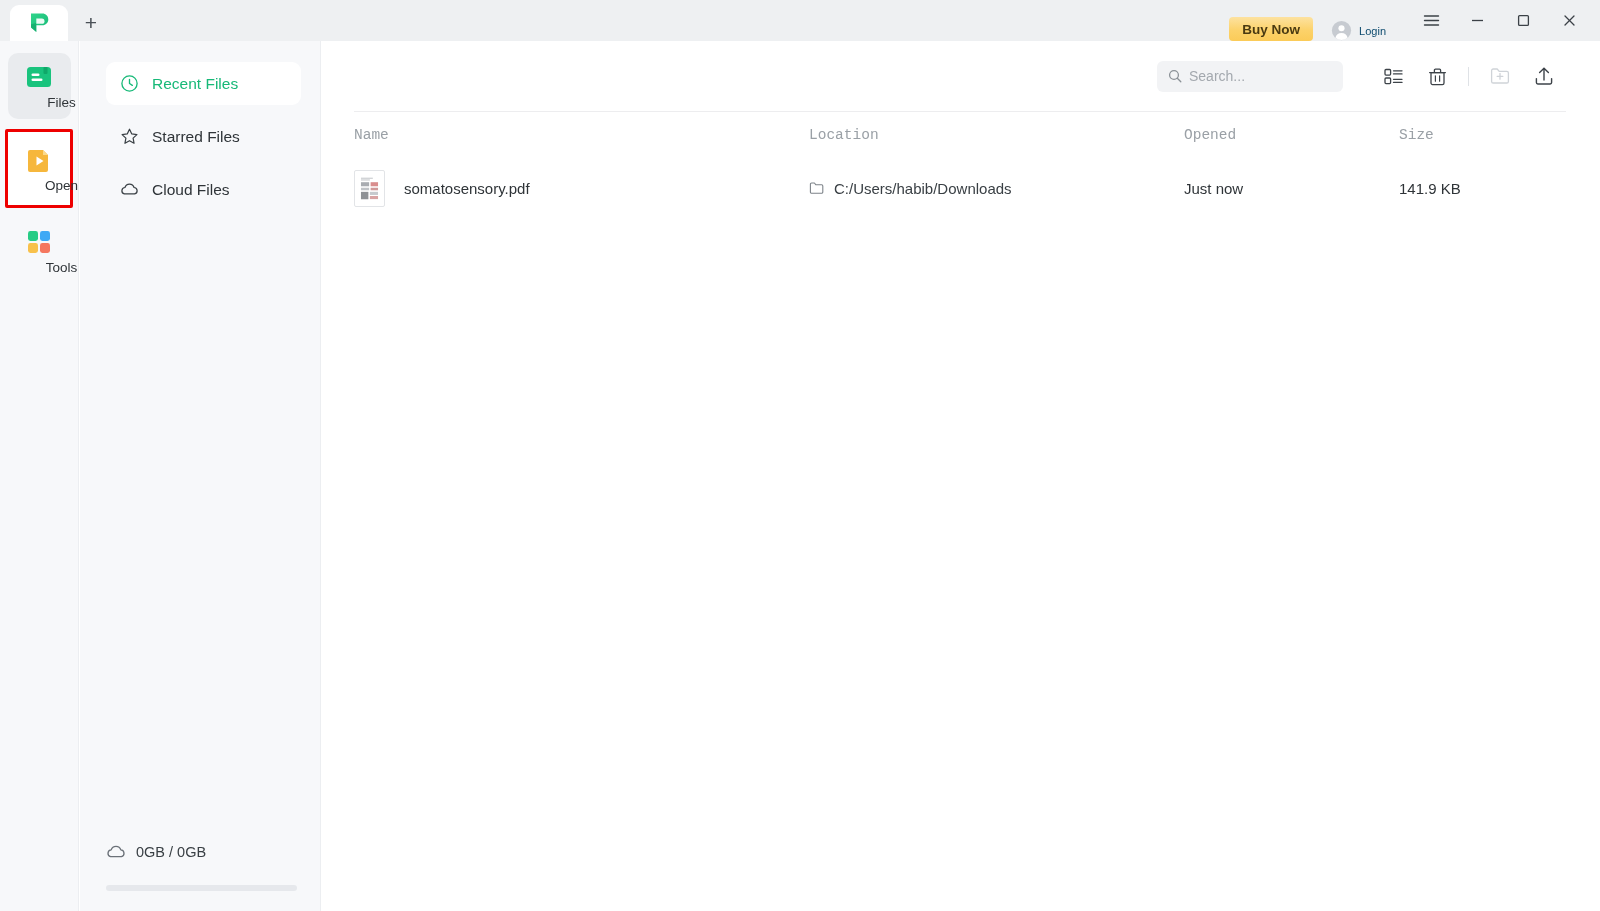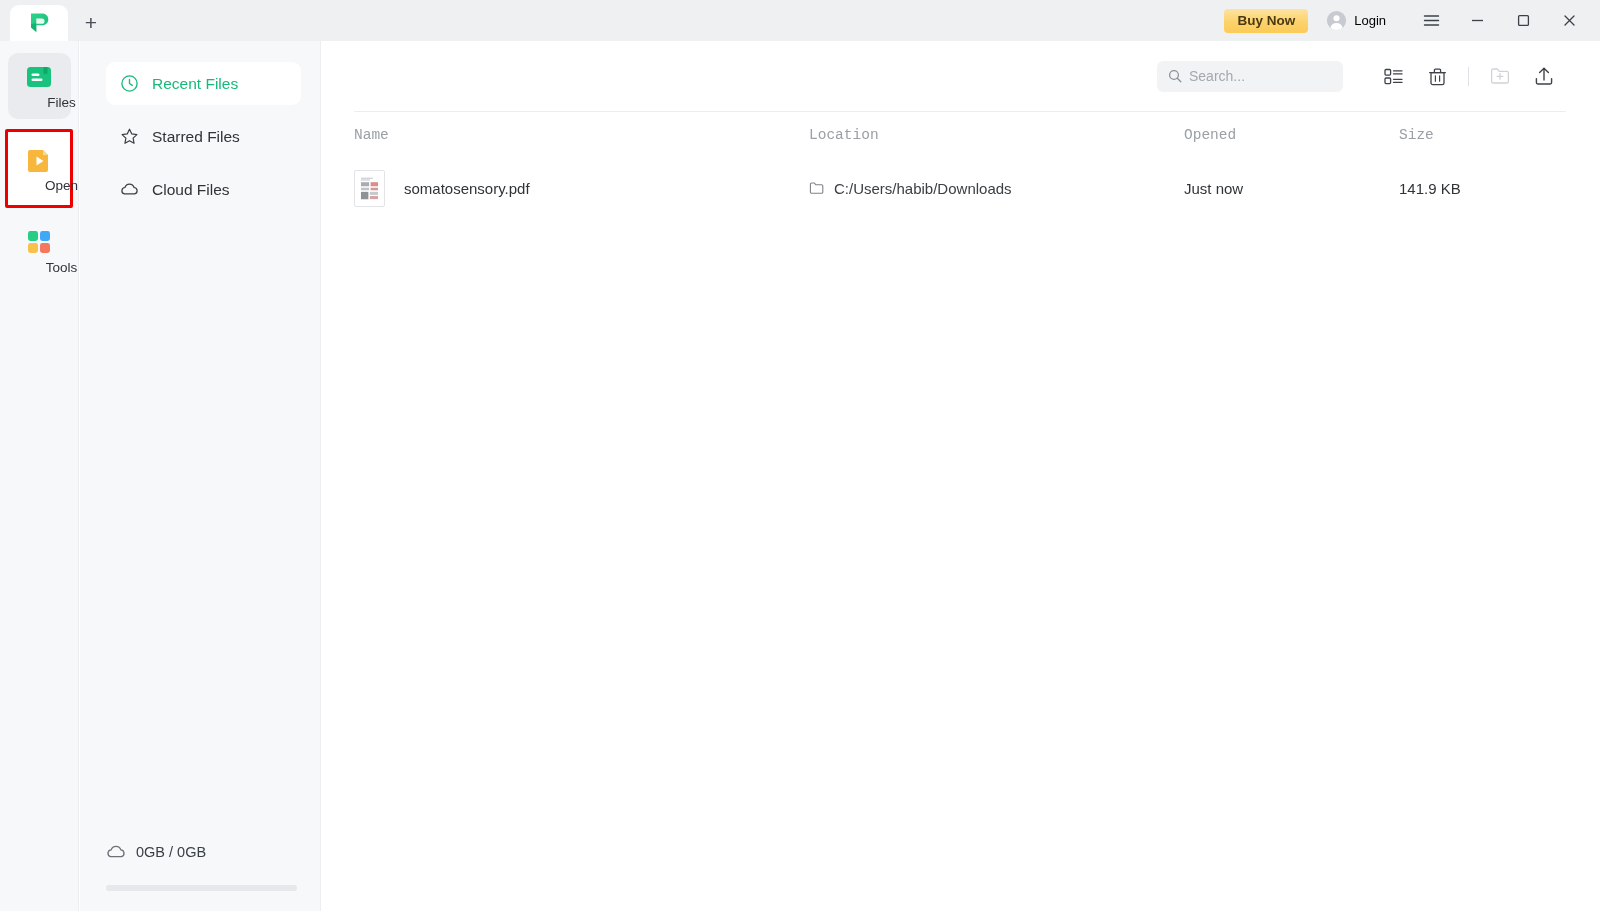--- a/index.html
+++ b/index.html
@@ -28,37 +28,37 @@
   }
   .logo-p { width: 24px; height: 24px; display: block; }
   .newtab {
     width: 46px; height: 36px;
     display: flex; align-items: center; justify-content: center;
     color: #4a5057; font-size: 21px; font-weight: 300;
     cursor: default;
   }
   .titlebar-spacer { flex: 1; }
   .titlebar-right {
-    display: flex; align-items: center; height: 41px;
+    display: flex; align-items: flex-end; height: 41px;
     padding-right: 8px; gap: 0px;
   }
   .buy-now {
     height: 24px; padding: 0 13px;
     border-radius: 4px;
     background: linear-gradient(180deg,#fde2a0 0%, #fcd26a 55%, #fbcb58 100%);
     color: #4a3a12; font-size: 13.5px; font-weight: 700;
     display: flex; align-items: center; justify-content: center;
     margin-right: 18px;
   }
   .login {
     display: flex; align-items: center; gap: 7px;
     margin-right: 22px;
   }
   .avatar-icon { width: 21px; height: 21px; display: block; }
-  .login-label { font-size: 13px; color: #000000; }
+  .login-label { font-size: 11px; color: #0c4a6e; }
   .win-btn {
     width: 46px; height: 41px;
     display: flex; align-items: center; justify-content: center;
     color: #3b4147;
   }
   .win-btn svg { display: block; }
 
   
   .rail {
     position: absolute; top: 41px; left: 0;

